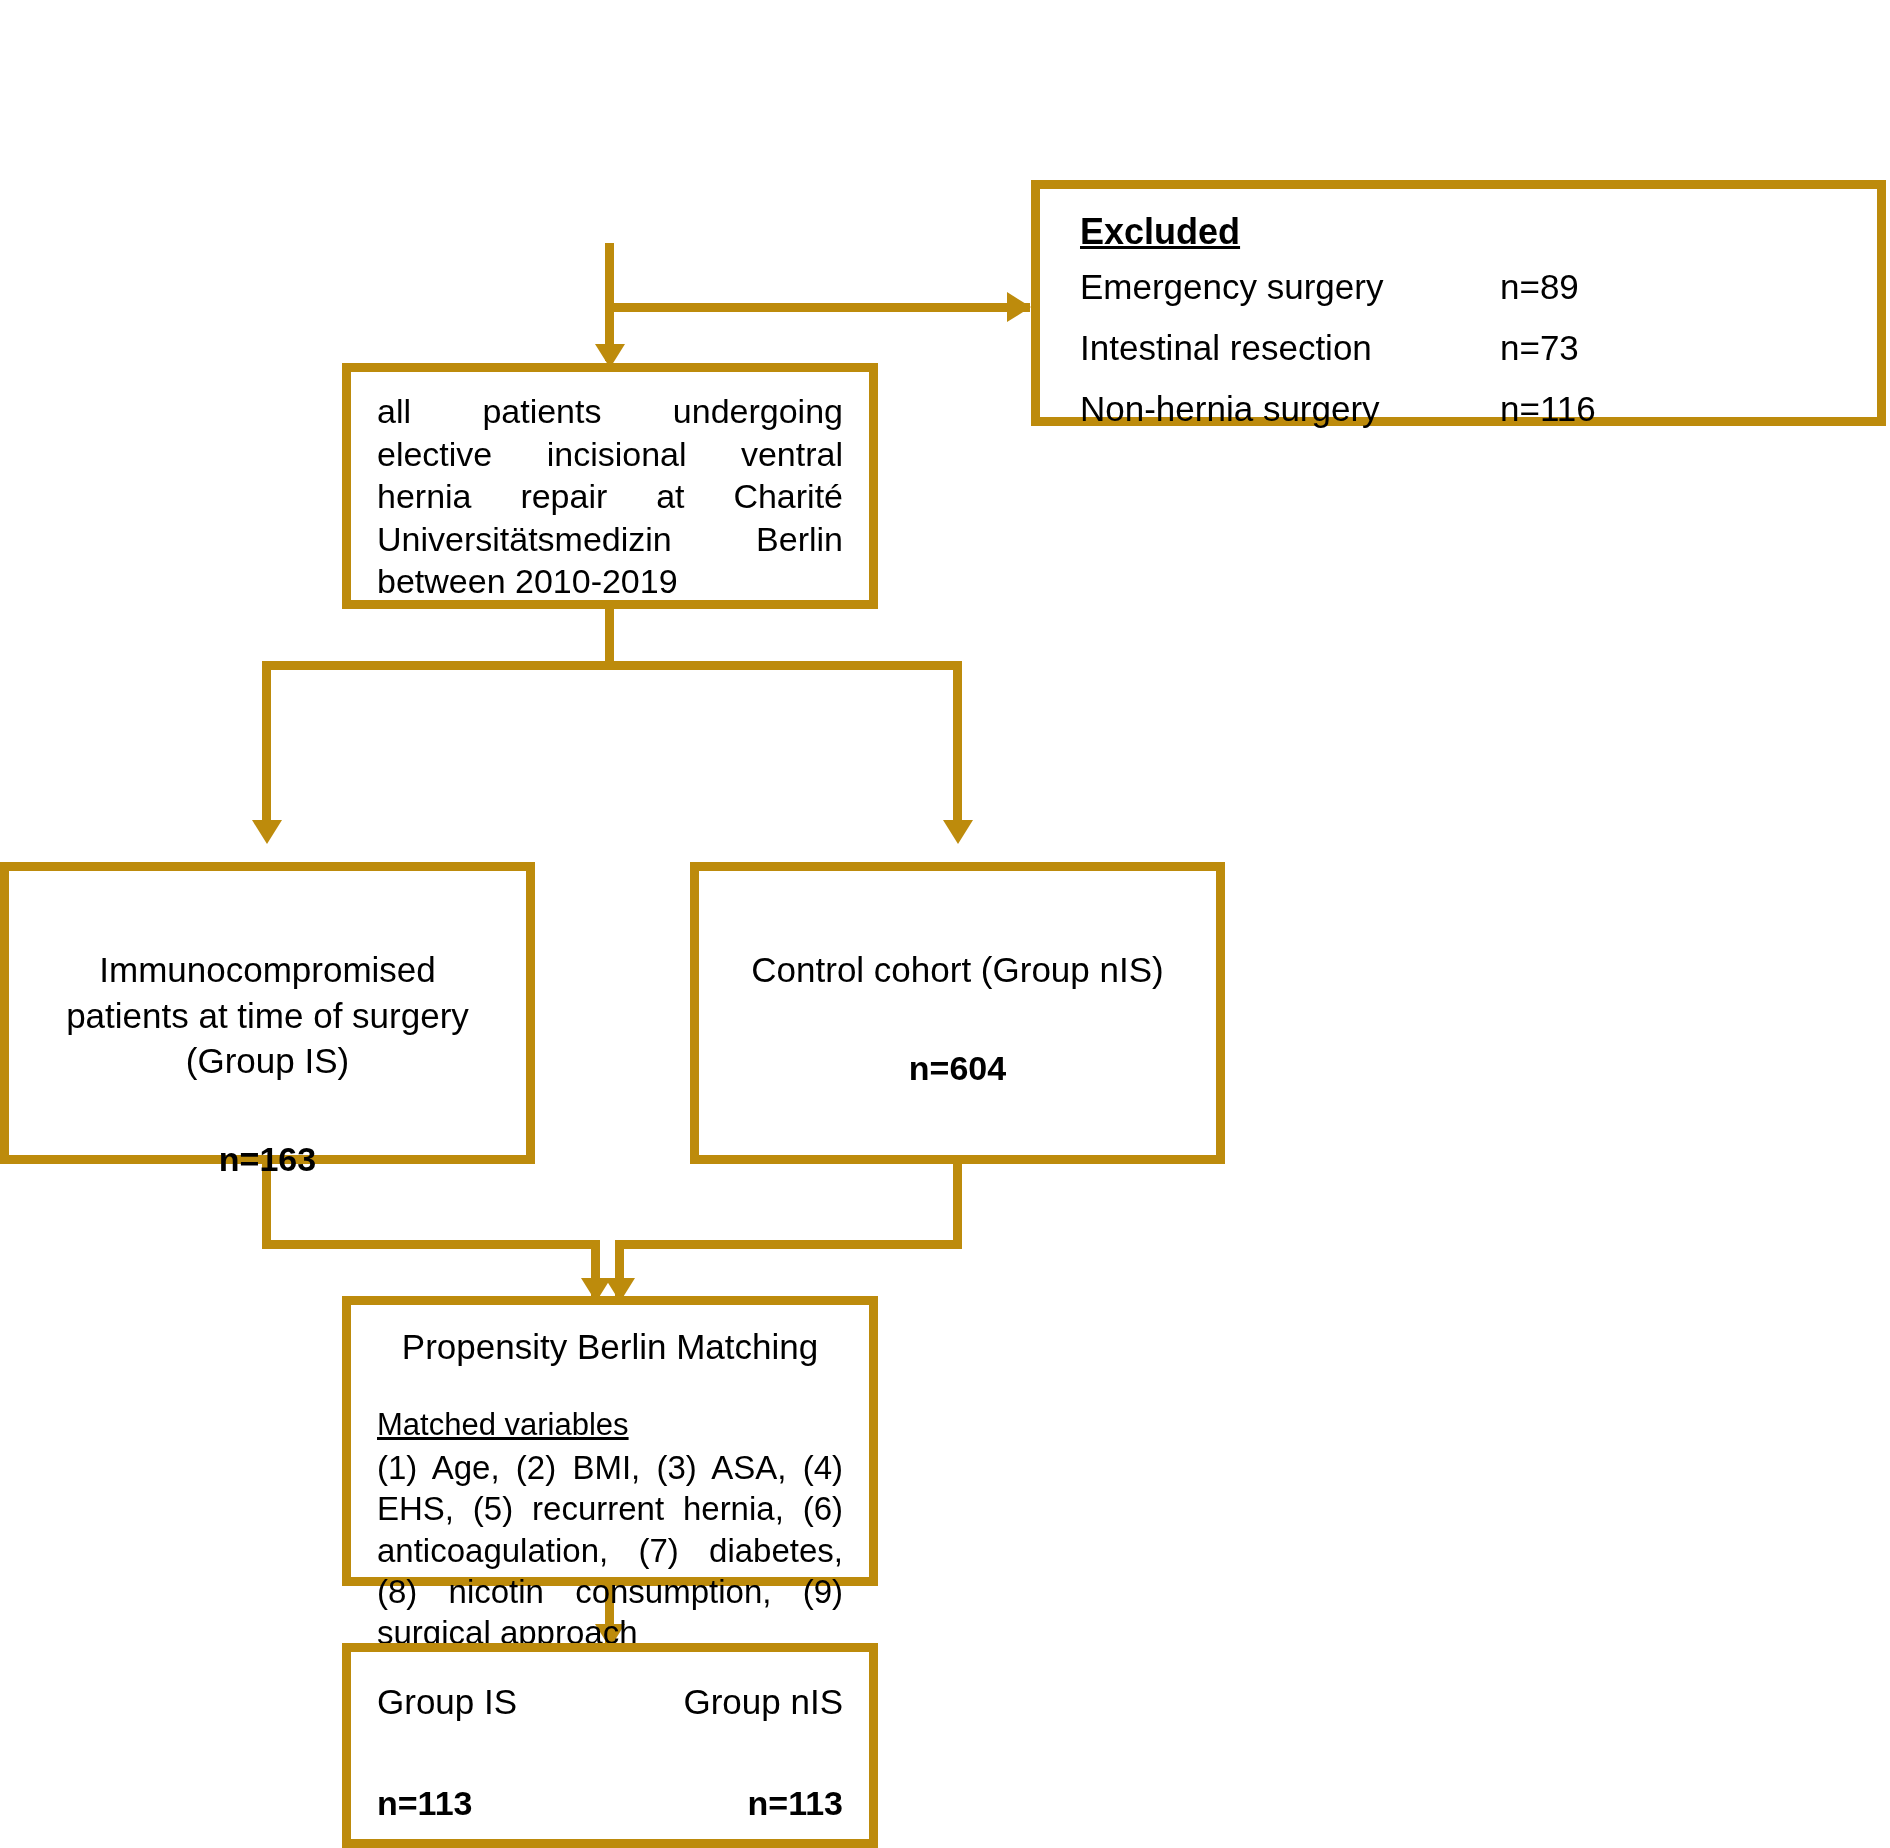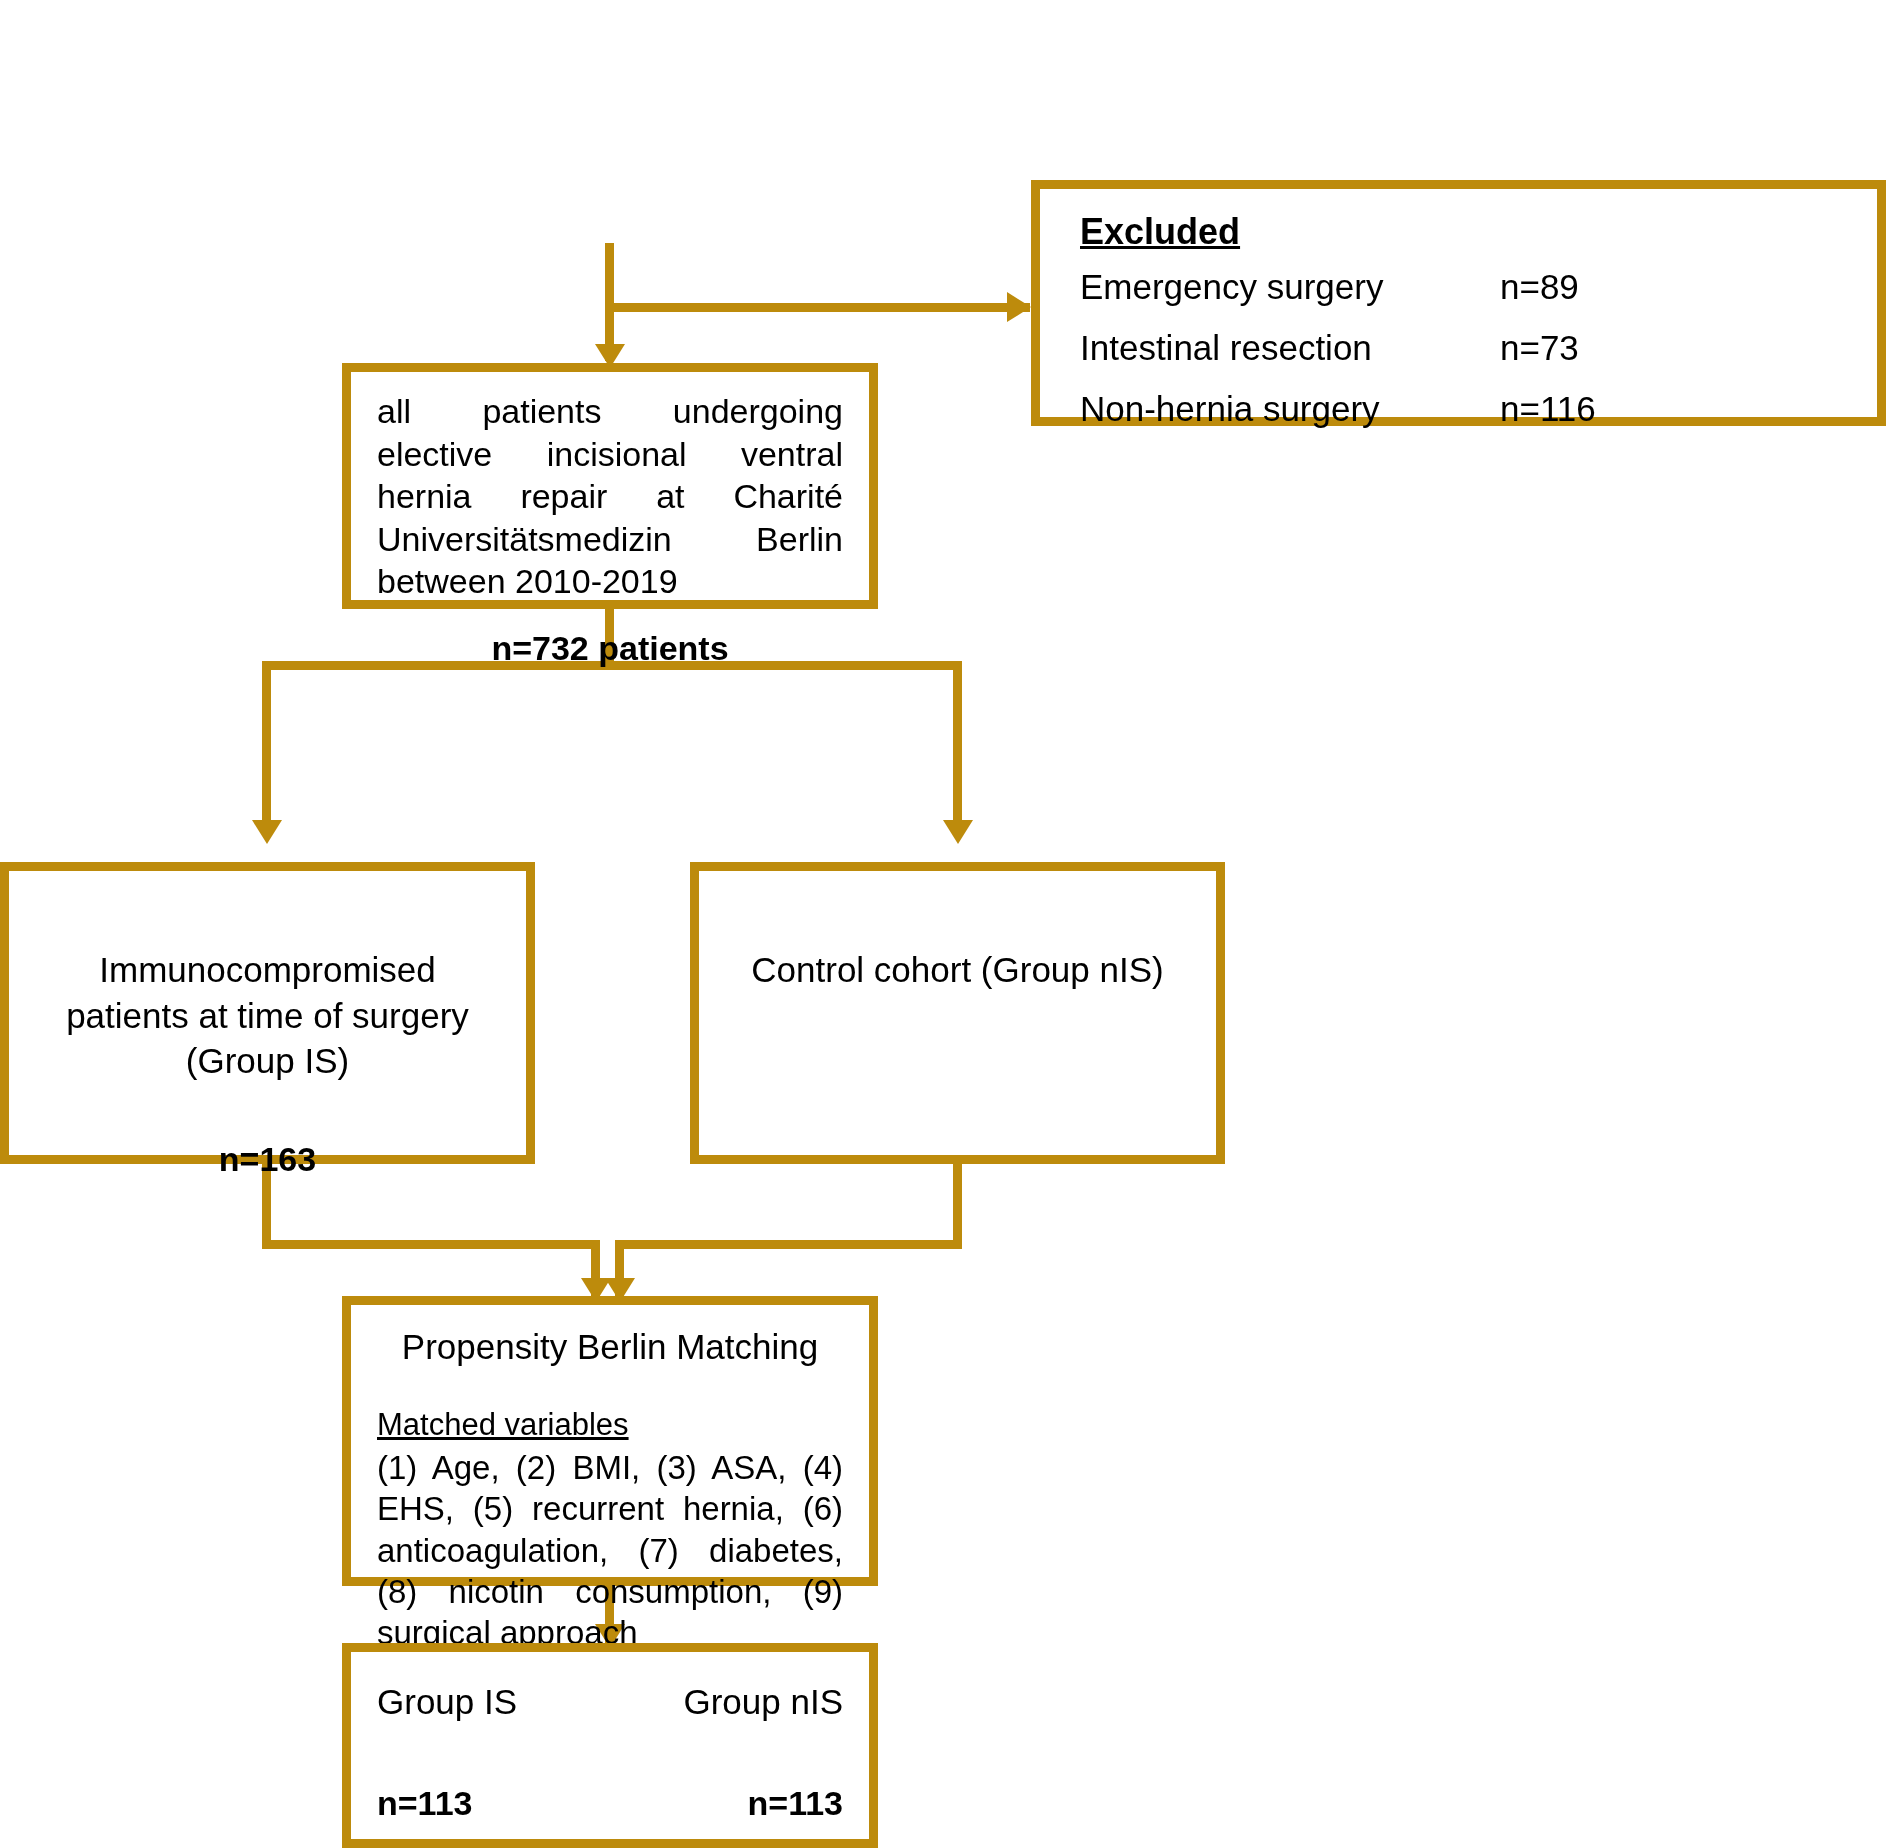--- a/index.html
+++ b/index.html
@@ -177,34 +177,34 @@
       <div class="exc-row">
         <div class="exc-label">Non-hernia surgery</div>
         <div class="exc-n">n=116</div>
       </div>
     </div>
   </div>
 
   <div class="box" style="left:342px; top:363px; width:536px; height:246px;">
     <div class="box-inner">
       <div class="just">all patients undergoing elective incisional ventral hernia repair at Charité Universitätsmedizin Berlin between 2010-2019</div>
-      <div class="nline ctr">n=732 patients</div>
     </div>
   </div>
 
   <div class="box" style="left:0px; top:862px; width:535px; height:302px;">
     <div class="box-inner" style="padding:76px 52px;border-radius:12px;">
       <div class="cohort-title">Immunocompromised patients at time of surgery (Group IS)</div>
       <div class="cohort-n">n=163</div>
     </div>
   </div>
 
   <div class="box" style="left:690px; top:862px; width:535px; height:302px;">
     <div class="box-inner" style="padding:76px 40px;">
       <div class="cohort-title">Control cohort (Group nIS)</div>
+      <div class="cohort-n">n=604</div>
     </div>
   </div>
 
   <div class="box" style="left:342px; top:1296px; width:536px; height:290px;">
     <div class="box-inner" style="padding:22px 26px;">
       <div class="psm-title">Propensity Berlin Matching</div>
       <div class="psm-sub">Matched variables</div>
       <div class="psm-vars">(1) Age, (2) BMI, (3) ASA, (4) EHS, (5) recurrent hernia, (6) anticoagulation, (7) diabetes, (8) nicotin consumption, (9) surgical approach</div>
     </div>
   </div>

